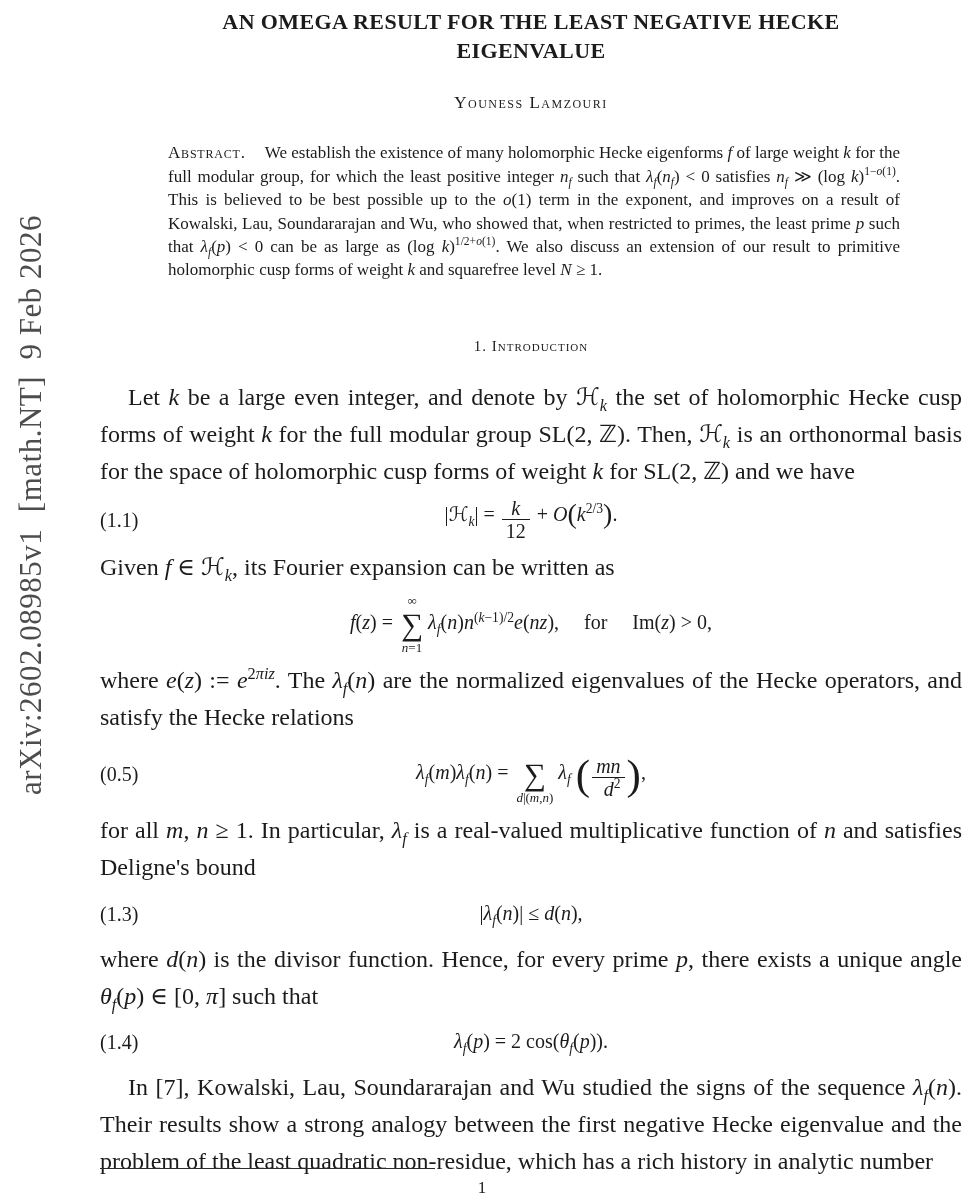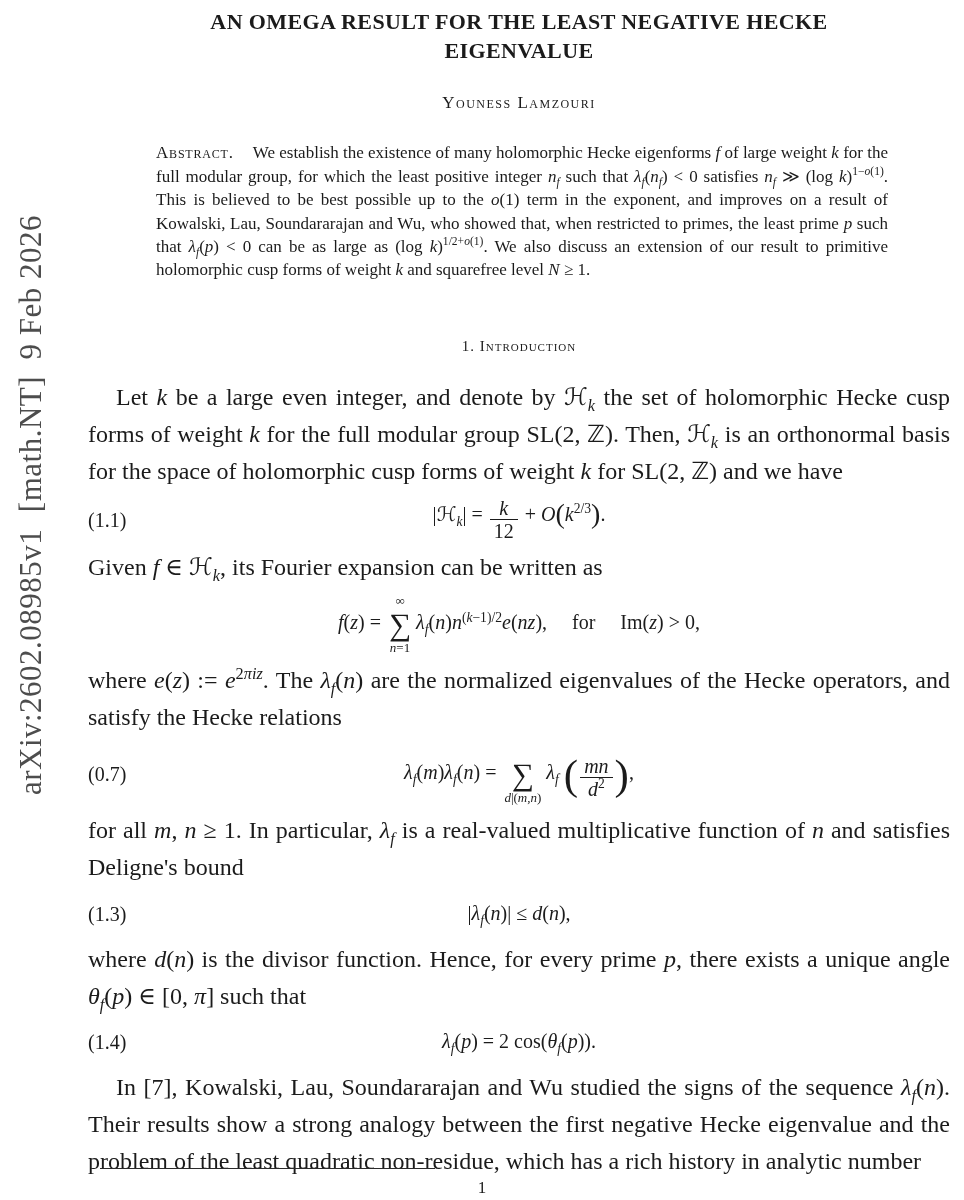--- a/index.html
+++ b/index.html
@@ -18,21 +18,21 @@
     left: 31px;
     top: 505px;
     transform: translate(-50%, -50%) rotate(-90deg);
     white-space: pre;
     font-size: 31px;
     letter-spacing: 0.5px;
     color: #4d4d4d;
   }
   .content {
     position: absolute;
-    left: 88px;
+    left: 100px;
     top: 0;
     width: 862px;
   }
   .title {
     margin-top: 8px;
     text-align: center;
     font-weight: bold;
     font-size: 22px;
     line-height: 1.3;
     letter-spacing: 0.4px;
@@ -87,21 +87,21 @@
   }
   sub, sup { font-size: 68%; line-height: 0; }
   .cal, .bb { font-family: "DejaVu Sans", "DejaVu Serif", sans-serif; font-style: normal; }
   .frac {
     display: inline-block;
     vertical-align: -0.85em;
     text-align: center;
     margin: 0 2px;
   }
   .fnum { display: block; line-height: 1.1; padding: 0 4px; }
-  .fden { display: block; line-height: 1.1; padding: 0 4px; border-top: 1px solid currentColor; }
+  .fden { display: block; line-height: 1.1; padding: 0 4px; border-top: 1px solid currentColor; text-align: right; }
   .sum {
     display: inline-flex;
     flex-direction: column;
     align-items: center;
     vertical-align: middle;
     margin: 0 5px 0 3px;
   }
   .slim { font-size: 13px; line-height: 1.1; }
   .sigma { font-size: 31px; line-height: 1; padding: 1px 0; }
   .bp  { font-size: 140%; line-height: 0; vertical-align: -0.08em; }
@@ -163,21 +163,21 @@
       <span class="eq-body"><i>f</i>(<i>z</i>) = <span class="sum">
             <span class="slim">∞</span>
             <span class="sigma">∑</span>
             <span class="slim"><i>n</i>=1</span>
           </span><i>λ<sub>f</sub></i>(<i>n</i>)<i>n</i><sup>(<i>k</i>−1)/2</sup><i>e</i>(<i>nz</i>), &nbsp;for &nbsp;Im(<i>z</i>) &gt; 0,</span>
     </div>
 
     <p class="para">where <i>e</i>(<i>z</i>) := <i>e</i><sup>2<i>πiz</i></sup>. The <i>λ<sub>f</sub></i>(<i>n</i>) are the normalized eigenvalues of the Hecke operators, and satisfy the Hecke relations</p>
 
     <div class="equation">
-      <span class="eq-number">(0.7)</span>
+      <span class="eq-number">(0.5)</span>
       <span class="eq-body"><i>λ<sub>f</sub></i>(<i>m</i>)<i>λ<sub>f</sub></i>(<i>n</i>) = <span class="sum">
             <span class="slim">&nbsp;</span>
             <span class="sigma">∑</span>
             <span class="slim"><i>d</i>|(<i>m</i>,<i>n</i>)</span>
           </span><i>λ<sub>f</sub></i> <span class="bpl">(</span><span class="frac"><span class="fnum"><i>mn</i></span><span class="fden"><i>d</i><sup>2</sup></span></span><span class="bpl">)</span>,</span>
     </div>
 
     <p class="para">for all <i>m</i>, <i>n</i> ≥ 1. In particular, <i>λ<sub>f</sub></i> is a real-valued multiplicative function of <i>n</i> and satisfies Deligne's bound</p>
 
     <div class="equation">

